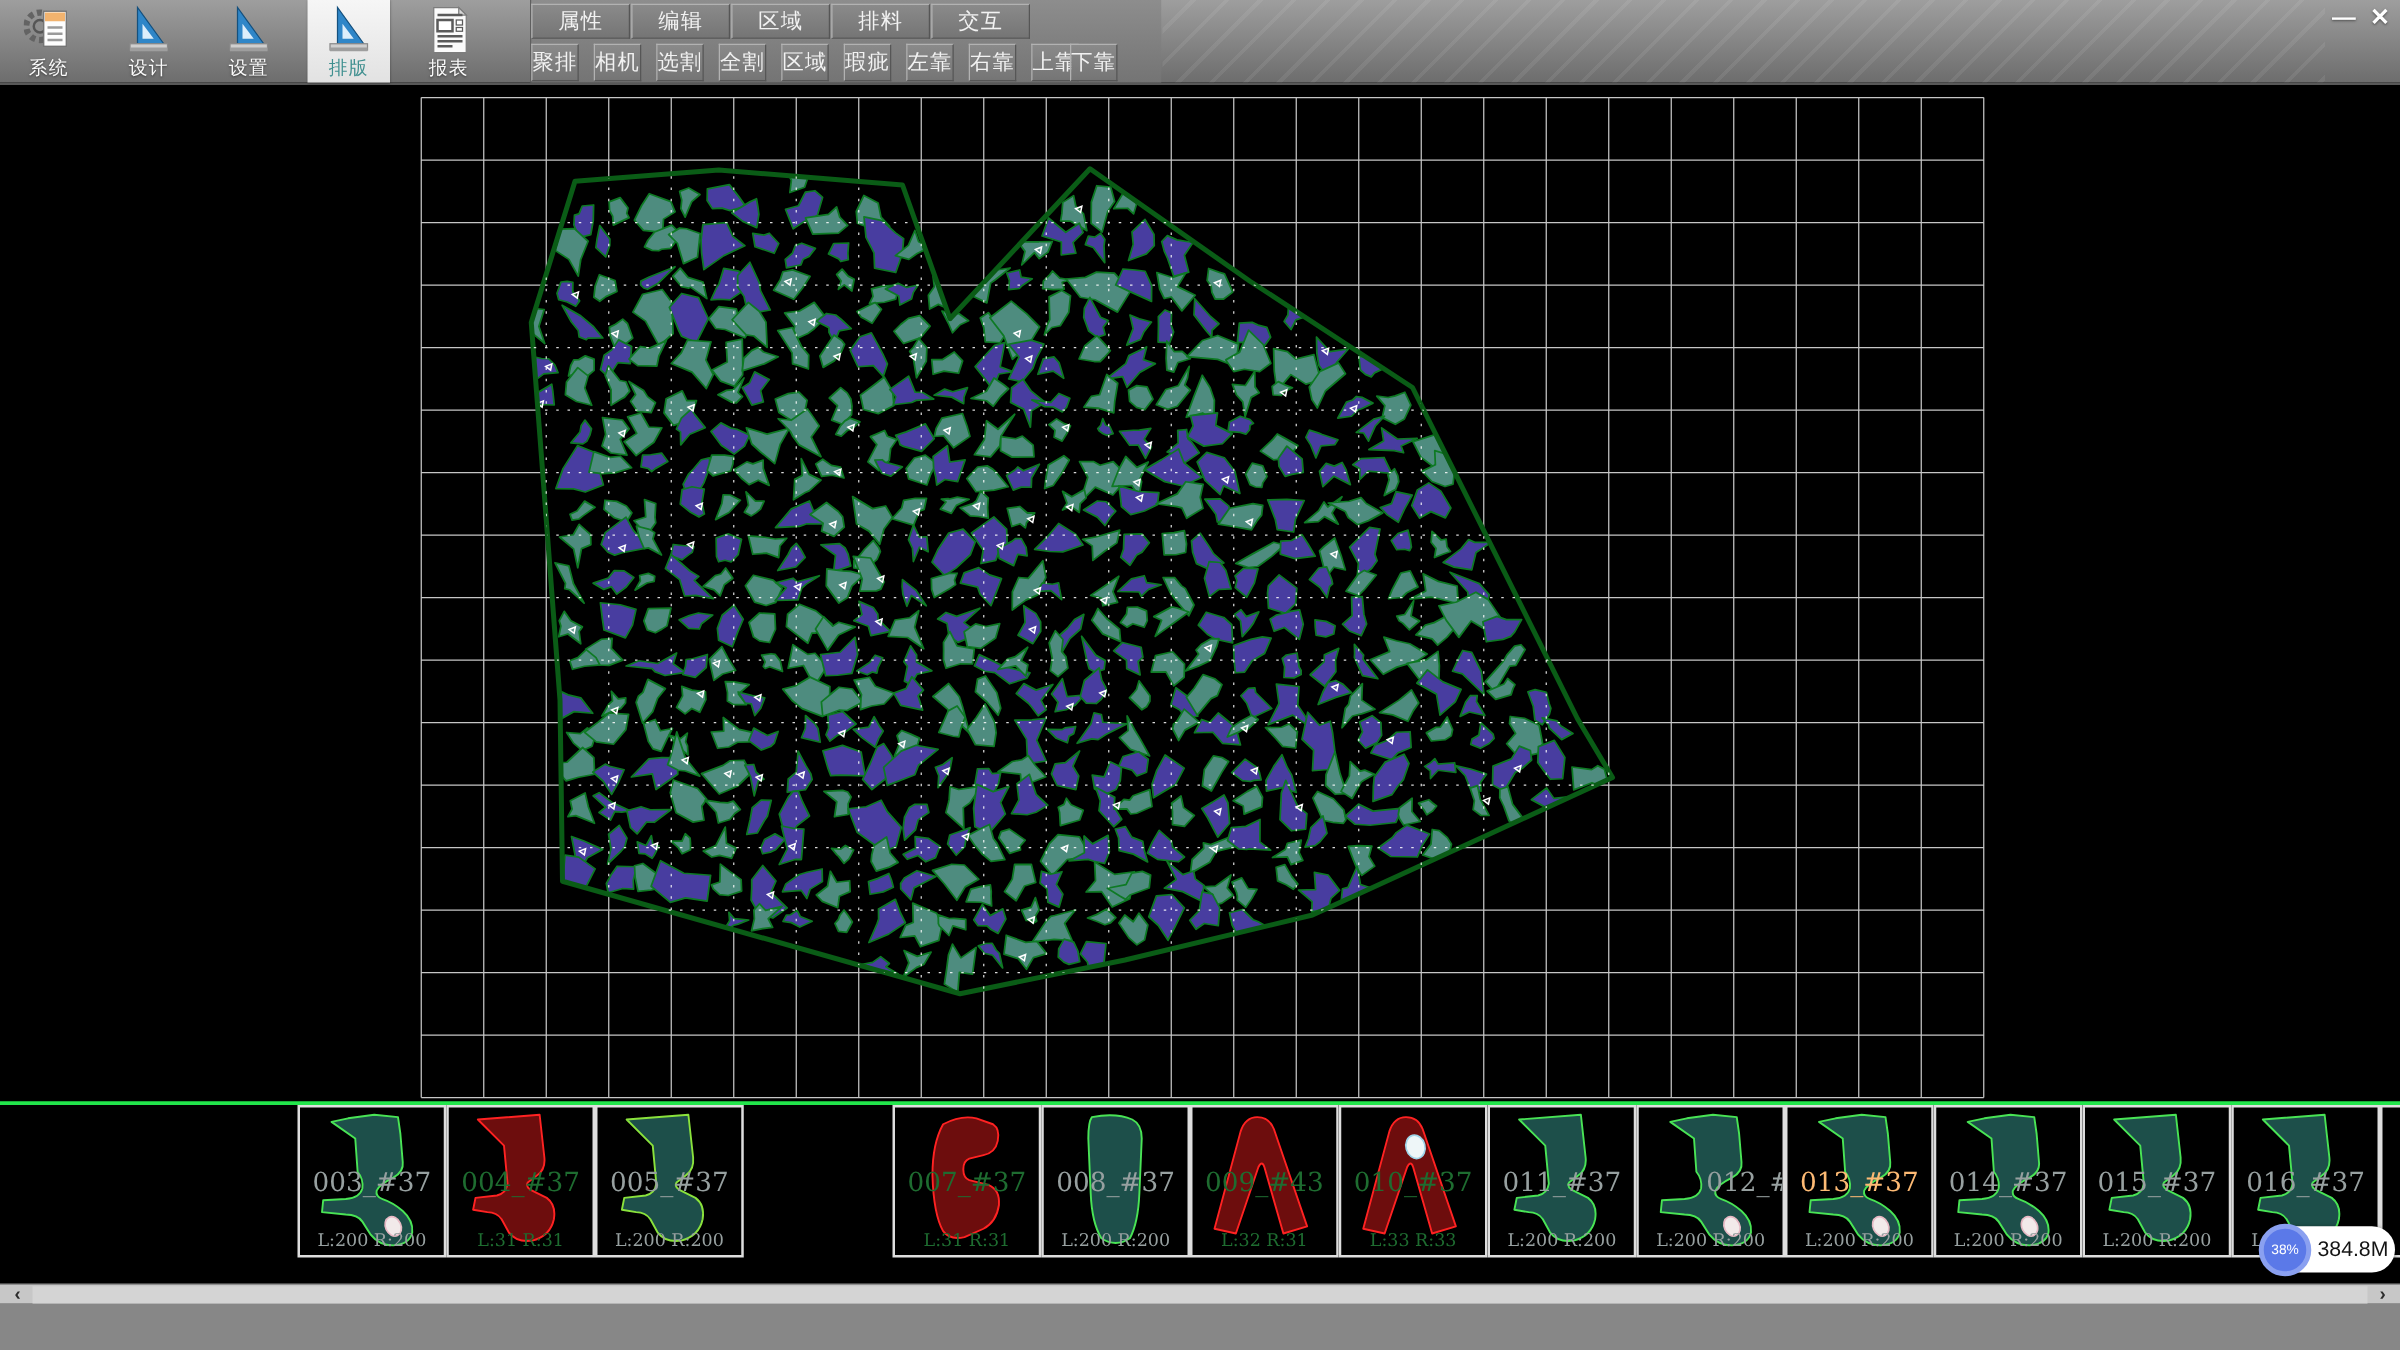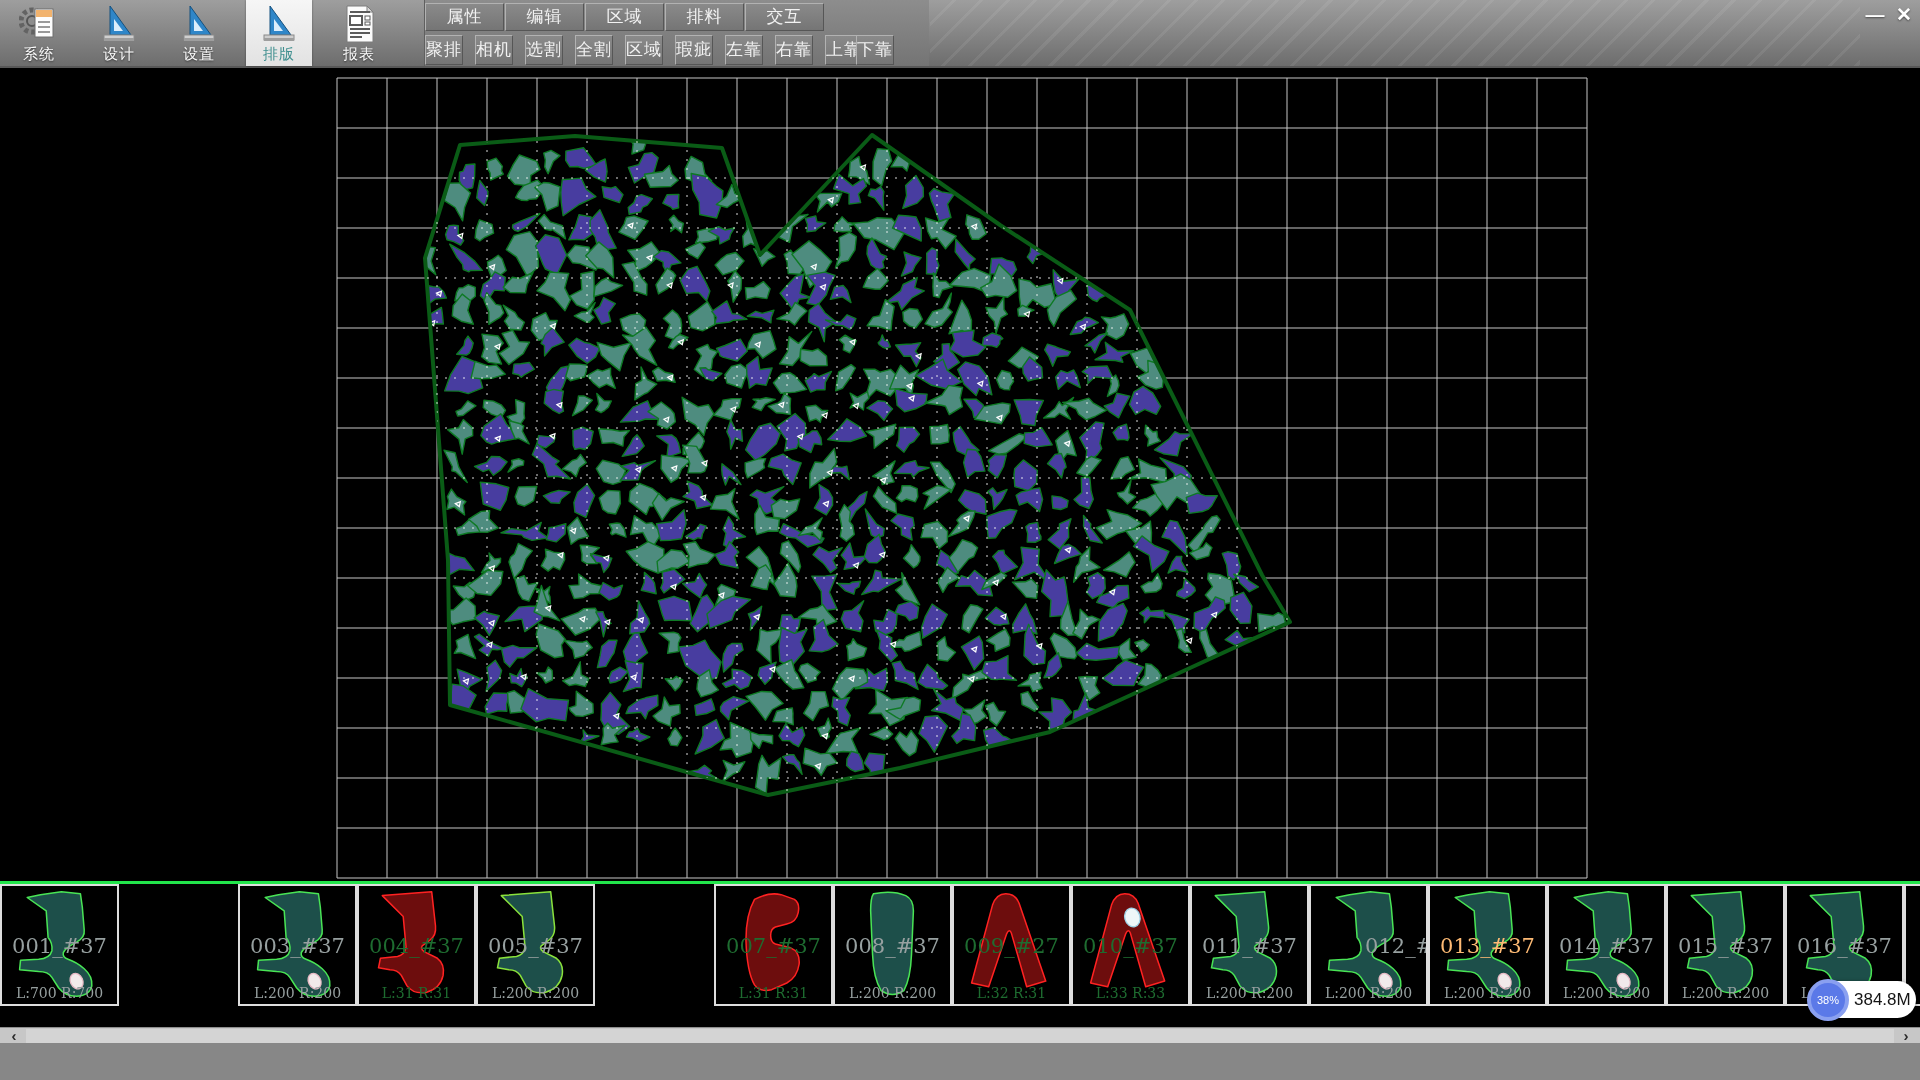--- a/index.html
+++ b/index.html
@@ -711,33 +711,25 @@
           <path d="M815.5,697.6 l5,-2 l-1,5 z" fill="rgba(255,255,255,.15)" stroke="#ffffff" stroke-width="1.2"></path>
         </g>
         <polygon points="460,77 575,68 722,80 760,187 872,67 1000,157 1130,242 1262,507 1290,554 1190,600 1050,664 900,700 768,727 450,637 448,492 425,190" fill="none" stroke="#0a5c16" stroke-width="4" stroke-linejoin="round"></polygon>
         <g clip-path="url(#hideClip)">
           <path d="M337,10V810M387,10V810M437,10V810M487,10V810M537,10V810M587,10V810M637,10V810M687,10V810M737,10V810M787,10V810M837,10V810M887,10V810M937,10V810M987,10V810M1037,10V810M1087,10V810M1137,10V810M1187,10V810M1237,10V810M1287,10V810M1337,10V810M1387,10V810M1437,10V810M1487,10V810M1537,10V810M1587,10V810M337,10H1587M337,60H1587M337,110H1587M337,160H1587M337,210H1587M337,260H1587M337,310H1587M337,360H1587M337,410H1587M337,460H1587M337,510H1587M337,560H1587M337,610H1587M337,660H1587M337,710H1587M337,760H1587M337,810H1587" stroke="#ffffff" stroke-width="1" stroke-dasharray="2 7" opacity="0.85" fill="none"></path>
         </g>
       </svg></div>
 
   <div id="strip">
     <div class="topline" style="background: rgb(34, 229, 75);"></div>
-  <div class="thumb" style="left: 0px;">
+      <div class="thumb" style="left: 238px;">
         <svg width="109" height="114" viewBox="0 0 100 120">
           <path d="M16,10 L30,7 L52,4 L72,6 L74,20 L76,44 Q77,52 68,57 Q56,63 54,68 Q53,73 59,75 Q68,78 76,85 Q85,93 84,103 Q82,113 68,114 Q56,114 49,105 L42,94 Q38,88 28,88 L8,86 L9,76 L28,75 Q40,74 42,66 Q43,58 38,52 L36,24 Z" fill="#1d4f4a" stroke="#49e455" stroke-width="1.6" stroke-linejoin="round"></path>
           <ellipse cx="68" cy="98" rx="6.5" ry="8.5" transform="rotate(-25 68 98)" fill="#f2eaea" stroke="#e7b9c4" stroke-width="1.4"></ellipse>
         </svg>
-        <div class="tname" style="color: rgb(151, 160, 160);">001_#37</div>
-        <div class="tlr" style="color: rgb(151, 160, 160);">L:700 R:700</div>
-      </div>
-      <div class="thumb" style="left: 238px;">
-        <svg width="109" height="114" viewBox="0 0 100 120">
-          <path d="M16,10 L30,7 L52,4 L72,6 L74,20 L76,44 Q77,52 68,57 Q56,63 54,68 Q53,73 59,75 Q68,78 76,85 Q85,93 84,103 Q82,113 68,114 Q56,114 49,105 L42,94 Q38,88 28,88 L8,86 L9,76 L28,75 Q40,74 42,66 Q43,58 38,52 L36,24 Z" fill="#1d4f4a" stroke="#49e455" stroke-width="1.6" stroke-linejoin="round"></path>
-          <ellipse cx="68" cy="98" rx="6.5" ry="8.5" transform="rotate(-25 68 98)" fill="#f2eaea" stroke="#e7b9c4" stroke-width="1.4"></ellipse>
-        </svg>
         <div class="tname" style="color: rgb(151, 160, 160);">003_#37</div>
         <div class="tlr" style="color: rgb(151, 160, 160);">L:200 R:200</div>
       </div>
       <div class="thumb" style="left: 357px;">
         <svg width="109" height="114" viewBox="0 0 100 120">
           <path d="M14,8 L66,4 L70,40 Q71,50 64,55 L56,61 Q54,64 58,67 L72,74 Q80,80 78,92 Q75,106 60,110 Q47,112 40,103 L34,92 Q30,86 22,86 L10,84 L12,74 L30,72 Q38,70 39,62 L36,30 Z" fill="#6d0d0d" stroke="#ff2222" stroke-width="1.6" stroke-linejoin="round"></path>
         </svg>
         <div class="tname" style="color: rgb(30, 108, 48);">004_#37</div>
         <div class="tlr" style="color: rgb(30, 108, 48);">L:31 R:31</div>
       </div>
@@ -759,21 +751,21 @@
         <svg width="109" height="114" viewBox="0 0 100 120">
           <path d="M30,6 Q50,2 64,8 Q72,12 72,24 L70,70 Q69,95 62,108 Q50,116 38,108 Q30,95 29,70 L27,24 Q27,10 30,6 Z" fill="#1d4f4a" stroke="#49e455" stroke-width="1.6" stroke-linejoin="round"></path>
         </svg>
         <div class="tname" style="color: rgb(151, 160, 160);">008_#37</div>
         <div class="tlr" style="color: rgb(151, 160, 160);">L:200 R:200</div>
       </div>
       <div class="thumb" style="left: 952px;">
         <svg width="109" height="114" viewBox="0 0 100 120">
           <path d="M8,100 L30,18 Q34,6 44,6 Q54,6 58,16 L86,98 L66,104 L50,48 Q48,42 45,48 L26,104 Z" fill="#6d0d0d" stroke="#ff2222" stroke-width="1.6" stroke-linejoin="round"></path>
         </svg>
-        <div class="tname" style="color: rgb(30, 108, 48);">009_#27</div>
+        <div class="tname" style="color: rgb(30, 108, 48);">009_#43</div>
         <div class="tlr" style="color: rgb(30, 108, 48);">L:32 R:31</div>
       </div>
       <div class="thumb" style="left: 1071px;">
         <svg width="109" height="114" viewBox="0 0 100 120">
           <path d="M8,100 L30,18 Q34,6 44,6 Q54,6 58,16 L86,98 L66,104 L50,48 Q48,42 45,48 L26,104 Z" fill="#6d0d0d" stroke="#ff2222" stroke-width="1.6" stroke-linejoin="round"></path>
           <ellipse cx="52" cy="31" rx="8" ry="10" transform="rotate(-15 52 31)" fill="#eef6f8" stroke="#9fd4e8" stroke-width="1.4"></ellipse>
         </svg>
         <div class="tname" style="color: rgb(30, 108, 48);">010_#37</div>
         <div class="tlr" style="color: rgb(30, 108, 48);">L:33 R:33</div>
       </div>

